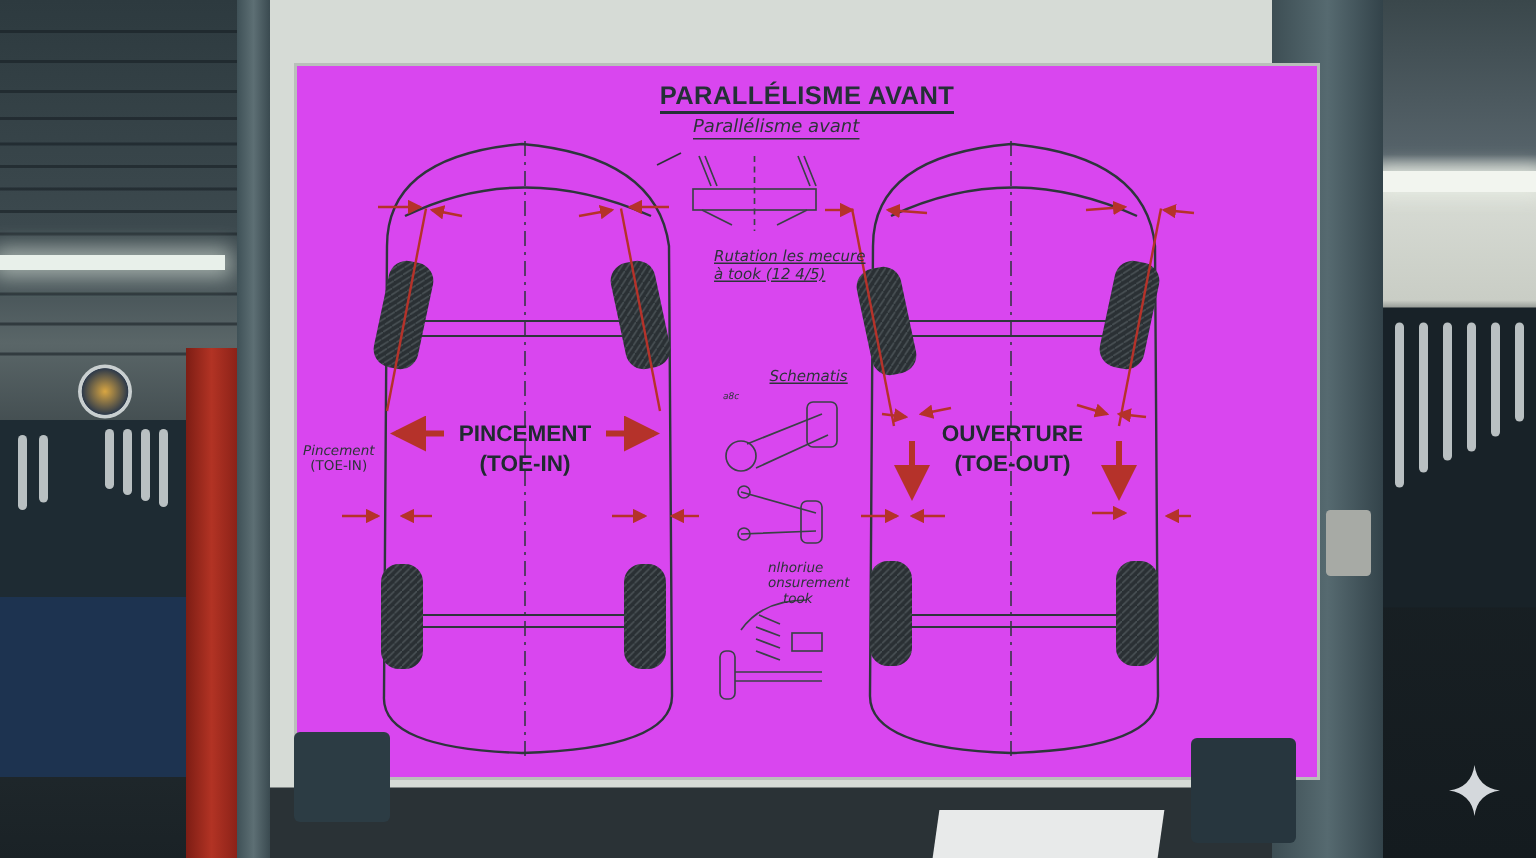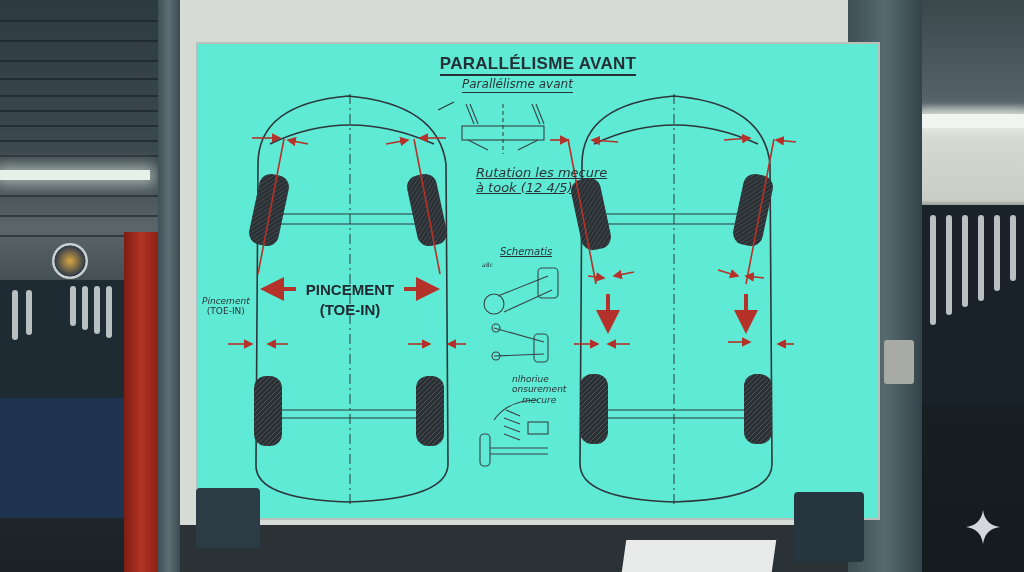--- a/index.html
+++ b/index.html
@@ -7,21 +7,21 @@
   .abs{position:absolute;}
   
   #bg-left{left:0;top:0;width:160px;height:572px;background:linear-gradient(#2d3a3f 0,#3e4b50 30%,#5a6668 40%,#2b3438 60%,#1a2226 100%);}
   #bg-left .slat{position:absolute;left:0;width:160px;height:2px;background:rgba(20,28,32,.55);}
   #light-left{left:0;top:170px;width:150px;height:10px;background:#e8f0ea;box-shadow:0 0 14px 5px rgba(230,240,230,.6);}
   #bg-right{left:920px;top:0;width:104px;height:572px;background:linear-gradient(#3a474b 0,#56636a 18%,#d9ddd6 21%,#c9cdc5 35%,#1b2327 38%,#141b1f 100%);}
   #light-right{left:922px;top:114px;width:102px;height:14px;background:#f2f5ef;box-shadow:0 0 12px 4px rgba(240,245,235,.6);}
   #pillar-left{left:158px;top:0;width:22px;height:572px;background:linear-gradient(90deg,#3f5157,#5d6f74,#3a4a50);}
   #pillar-right{left:848px;top:0;width:74px;height:572px;background:linear-gradient(90deg,#3d4e54,#566a70 50%,#33434a);}
   #wall{left:180px;top:0;width:668px;height:540px;background:#d6dbd6;}
-  #board{left:196px;top:42px;width:684px;height:478px;background:#5eead4;border:2px solid #b9bfba;box-sizing:border-box;}
+  #board{left:196px;top:42px;width:684px;height:478px;background:#d946ef;border:2px solid #b9bfba;box-sizing:border-box;}
   .board-title{position:absolute;left:0;width:100%;top:10px;text-align:center;font-weight:bold;font-size:17px;color:#243036;letter-spacing:.3px;}
   .board-title span{border-bottom:2px solid #243036;padding-bottom:1px;}
   .hand{font-family:"DejaVu Sans",sans-serif;color:#2c3438;font-style:italic;position:absolute;line-height:1.15;}
   .big-label{position:absolute;text-align:center;font-weight:bold;font-size:15px;color:#202a30;line-height:1.3;}
   #bench{left:180px;top:525px;width:668px;height:47px;background:#2a3236;}
   #tool-cabinet{left:124px;top:232px;width:34px;height:340px;background:linear-gradient(90deg,#7d1d14,#b23324,#8c2218);}
   #pegboard-left{left:0;top:280px;width:124px;height:120px;background:#1e2b33;}
   #workbench-left{left:0;top:398px;width:124px;height:120px;background:#1d3350;}
   #pegboard-right{left:922px;top:205px;width:102px;height:200px;background:#182228;}
   .wrench{position:absolute;width:6px;background:#b9c0c2;border-radius:3px;}
@@ -169,39 +169,43 @@
     <g stroke="#3a4246" fill="none" stroke-width="1.1">
       <rect x="282" y="390" width="10" height="32" rx="4"></rect>
         <path d="M292,404 L350,404 M292,410 L350,410"></path>
       <path d="M308,366 L322,372 M306,374 L322,380 M306,382 L322,388 M306,390 L322,396"></path>
       <rect x="330" y="378" width="20" height="12"></rect>
       <path d="M296,376 Q310,356 340,356"></path>
     </g>
     <path d="M256,58 L240,66" stroke="#2c3438" stroke-width="1.2" fill="none"></path>
   </svg>
 
-  <div class="hand" style="left:278px;top:122px;font-size:13px">
+  <div class="hand" style="left:278px;top:122px;font-size:10px">
     <div style="text-decoration:underline">Rutation les mecure</div>
     <div style="text-decoration:underline">à took (12 4/5)</div>
   </div>
-  <div class="hand" style="left:302px;top:202px;font-size:10px;text-decoration:underline">Schematis</div>
+  <div class="hand" style="left:315px;top:202px;font-size:10px;text-decoration:underline">Schematis</div>
   <div class="hand" style="left:284px;top:218px;font-size:6px">a8c</div>
   <div class="hand" style="left:314px;top:330px;font-size:9px">
     <div>nlhoriue</div>
     <div>onsurement</div>
-    <div style="padding-left:10px">mecure</div>
+    <div style="padding-left:10px">took</div>
   </div>
   <div class="hand" style="left:4px;top:252px;font-size:9px;text-align:center">
     <div>Pincement</div>
     <div style="font-style:normal">(TOE-IN)</div>
   </div>
 
   <div class="big-label" style="left:100px;top:236px;width:104px">
     <div>PINCEMENT</div>
     <div>(TOE-IN)</div>
+  </div>
+  <div class="big-label" style="left:424px;top:236px;width:106px">
+    <div>OUVERTURE</div>
+    <div>(TOE-OUT)</div>
   </div>
 </div>
 
 <div id="bench" class="abs"></div>
 <div id="vise-left" class="abs"></div>
 <div id="vise-right" class="abs"></div>
 <div id="papers" class="abs"></div>
 
 <svg id="sparkle" class="abs" viewBox="0 0 34 34">
   <path d="M17,0 Q19,15 34,17 Q19,19 17,34 Q15,19 0,17 Q15,15 17,0 Z" fill="#d4d8dc"></path>

